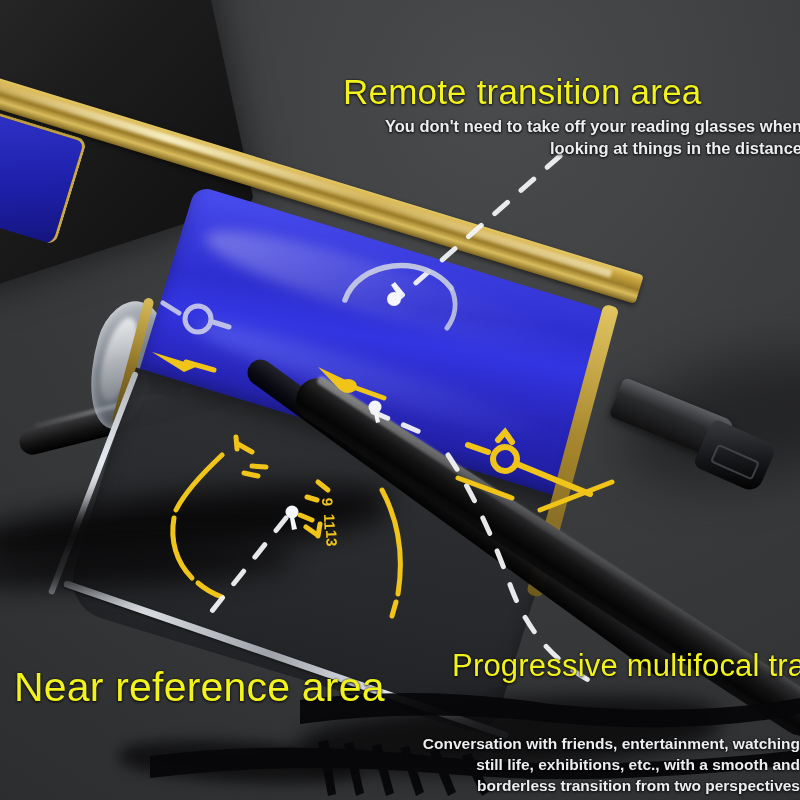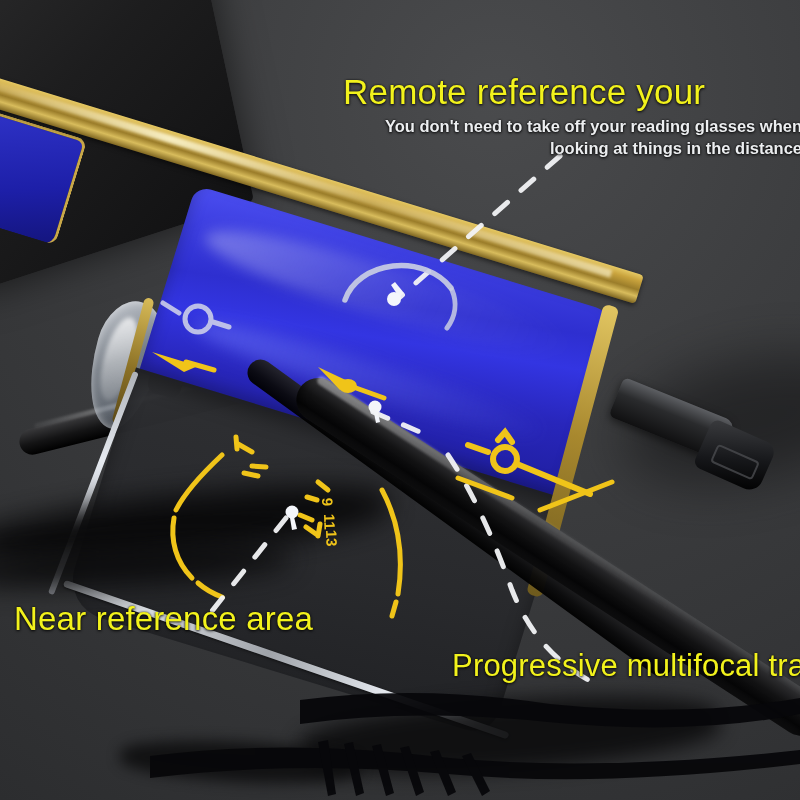--- a/index.html
+++ b/index.html
@@ -248,21 +248,21 @@
   .lbl-body{
     position:absolute;
     color:#eceef0;
     font-weight:bold;
     text-shadow:0 1px 3px rgba(0,0,0,.9), 0 0 2px rgba(0,0,0,.8);
   }
 
   #remote-title{ left:343px; top:72px; font-size:35px; }
   #remote-body{ left:338px; top:116px; font-size:16.5px; width:464px; text-align:right; line-height:1.32; }
 
-  #near-title{ left:14px; top:600px; font-size:33px; }
+  #near-title{ left:14px; top:664px; font-size:41px; }
   #near-body{ left:13px; top:676px; font-size:15.5px; width:400px; line-height:1.35; }
 
   #prog-title{ left:452px; top:650px; font-size:31px; width:350px; line-height:1.06; }
   #prog-body{ left:402px; top:734px; font-size:15.5px; width:398px; text-align:right; line-height:1.34; }
 </style>
 </head>
 <body>
 
 <div id="stage">
 
@@ -397,20 +397,21 @@
       <path d="M540 510 L612 482" stroke-width="5"></path>
       <path d="M458 478 L512 498" stroke-width="5"></path>
     </g>
 
     <g>
       <path d="M286 518 L208 616" stroke="#f2f3f5" stroke-width="5" stroke-linecap="round" stroke-dasharray="16 18" fill="none" opacity="0.95"></path>
     </g>
 
   </svg>
 
-  <div class="lbl-title" id="remote-title">Remote reference your</div>
+  <div class="lbl-title" id="remote-title">Remote transition area</div>
   <div class="lbl-body" id="remote-body">You don't need to take off your reading glasses when looking at things in the distance</div>
 
   <div class="lbl-title" id="near-title">Near reference area</div>
 
   <div class="lbl-title" id="prog-title">Progressive multifocal transition zone</div>
+  <div class="lbl-body" id="prog-body">Conversation with friends, entertainment, watching still life, exhibitions, etc., with a smooth and borderless transition from two perspectives</div>
 
 </div>
 
 </body></html>

